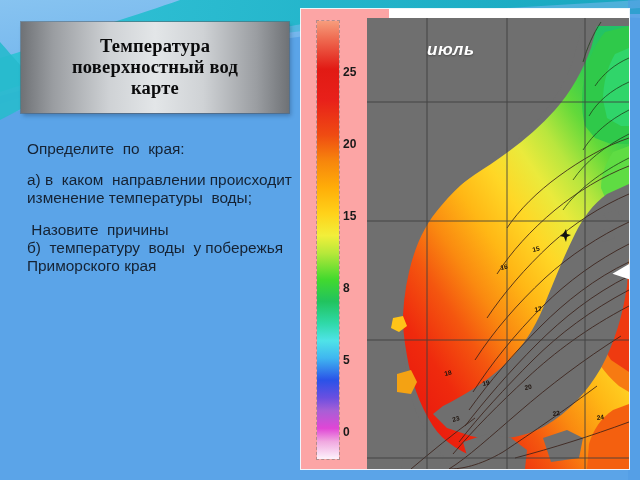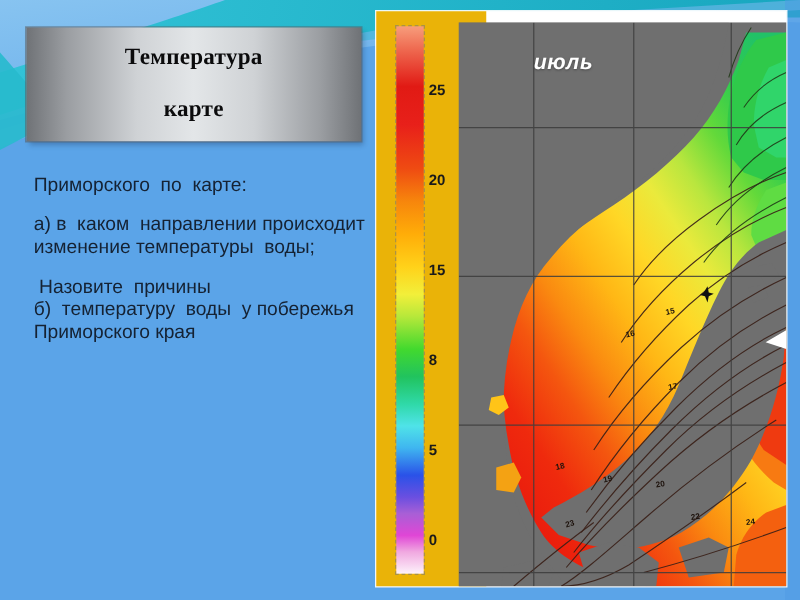--- a/index.html
+++ b/index.html
@@ -37,21 +37,21 @@
   }
   .q-line{margin:0;white-space:pre-wrap;}
   .q-gap{height:13px;}
 
   
   #map-panel{
     position:absolute;left:301px;top:9px;width:328px;height:460px;
     background:#ffffff;
     box-shadow:0 0 0 1px rgba(255,255,255,.9);
   }
-  #colorbar-area{position:absolute;left:0;top:0;width:88px;height:460px;background:#eab308;}
+  #colorbar-area{position:absolute;left:0;top:0;width:88px;height:460px;background:#fca5a5;}
   #colorbar{
     position:absolute;left:16px;top:12px;width:22px;height:438px;
     background:linear-gradient(to bottom,
       #f79d7c 0%,
       #ef6c52 4%,
       #e11a14 11%,
       #e8201a 18%,
       #ef4b12 26%,
       #f7860c 32%,
       #ffad08 38%,
@@ -118,25 +118,25 @@
       <rect x="0" y="0" width="640" height="480" fill="#5ba4e8"></rect>
       <path d="M0,0 L640,0 L640,18 C470,10 300,34 120,64 L0,96 Z" fill="url(#lightblue)" opacity=".85"></path>
       <path d="M180,0 L640,0 L640,14 C460,14 320,26 190,46 C140,54 80,66 0,92 L0,58 C90,30 140,14 180,0 Z" fill="url(#tealgrad)" opacity=".95"></path>
       <path d="M0,104 L58,86 C130,62 230,34 340,18 L640,0 L640,8 L330,28 C220,44 128,70 56,96 L0,118 Z" fill="#7ab8ef" opacity=".55"></path>
       <path d="M0,42 L0,120 L46,96 C30,76 14,58 0,42 Z" fill="#27bacd" opacity=".9"></path>
       <path d="M628,0 L640,0 L640,480 L628,480 Z" fill="#4e9ae4" opacity=".45"></path>
     </svg>
   </div>
 
   <div id="title-plaque">
-    <div id="title-text"><span>Температура</span><br><br><span>карте</span></div>
+    <div id="title-text"><span>Температура</span><br><span>поверхностный  вод</span><br><span>карте</span></div>
   </div>
 
   <div id="question-block">
-    <p class="q-line">Приморского  по  карте:</p>
+    <p class="q-line">Определите  по  края:</p>
     <div class="q-gap"></div>
     <p class="q-line">а) в  каком  направлении происходит  изменение температуры  воды;</p>
     <div class="q-gap"></div>
     <p class="q-line"> Назовите  причины</p>
     <p class="q-line">б)  температуру  воды  у побережья  Приморского края</p>
   </div>
 
   <div id="map-panel">
 
     <div id="colorbar-area">

